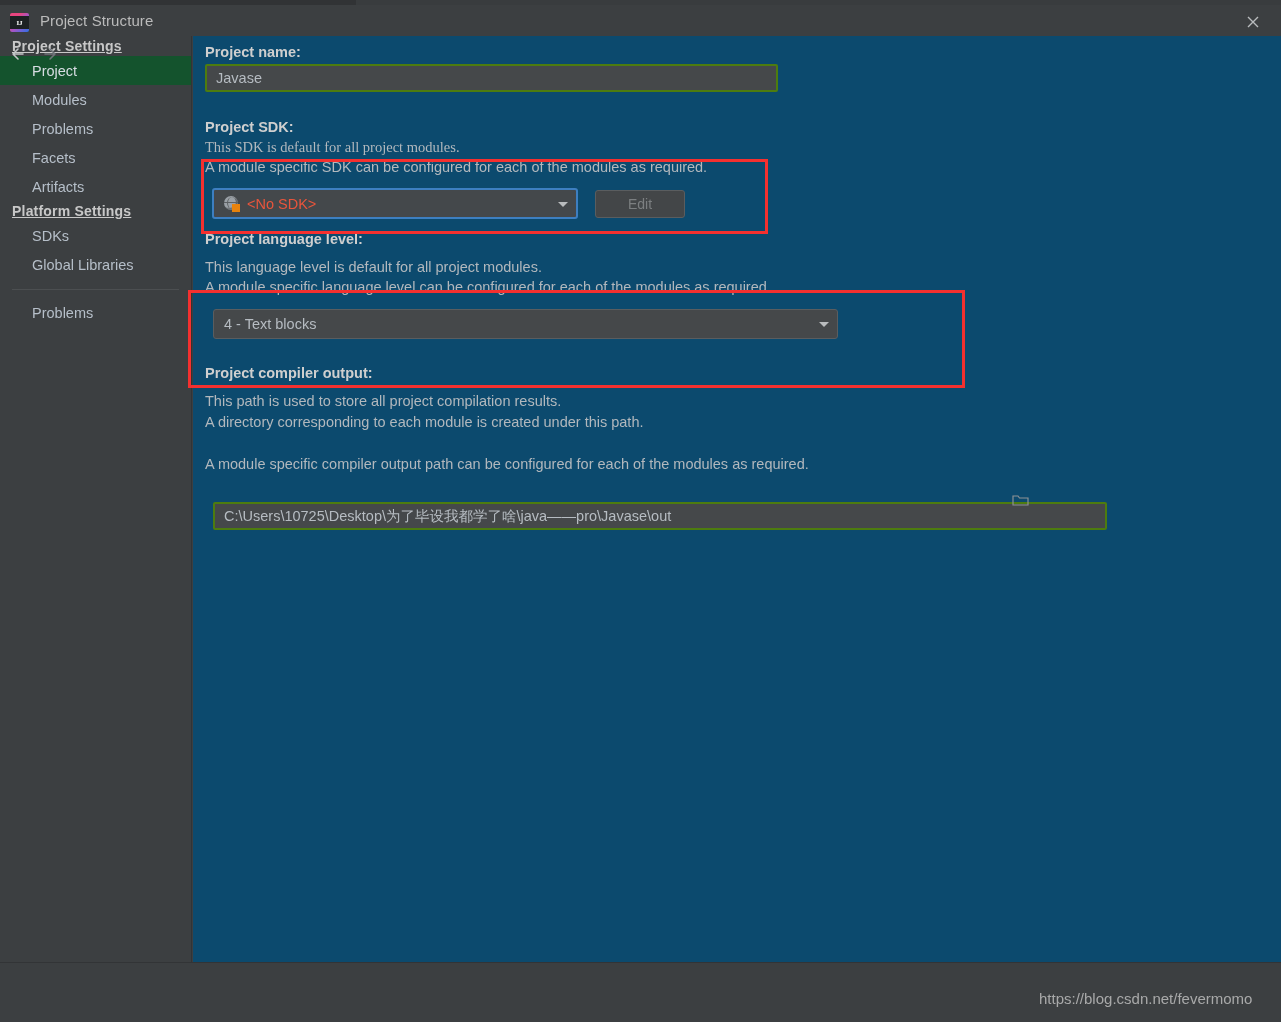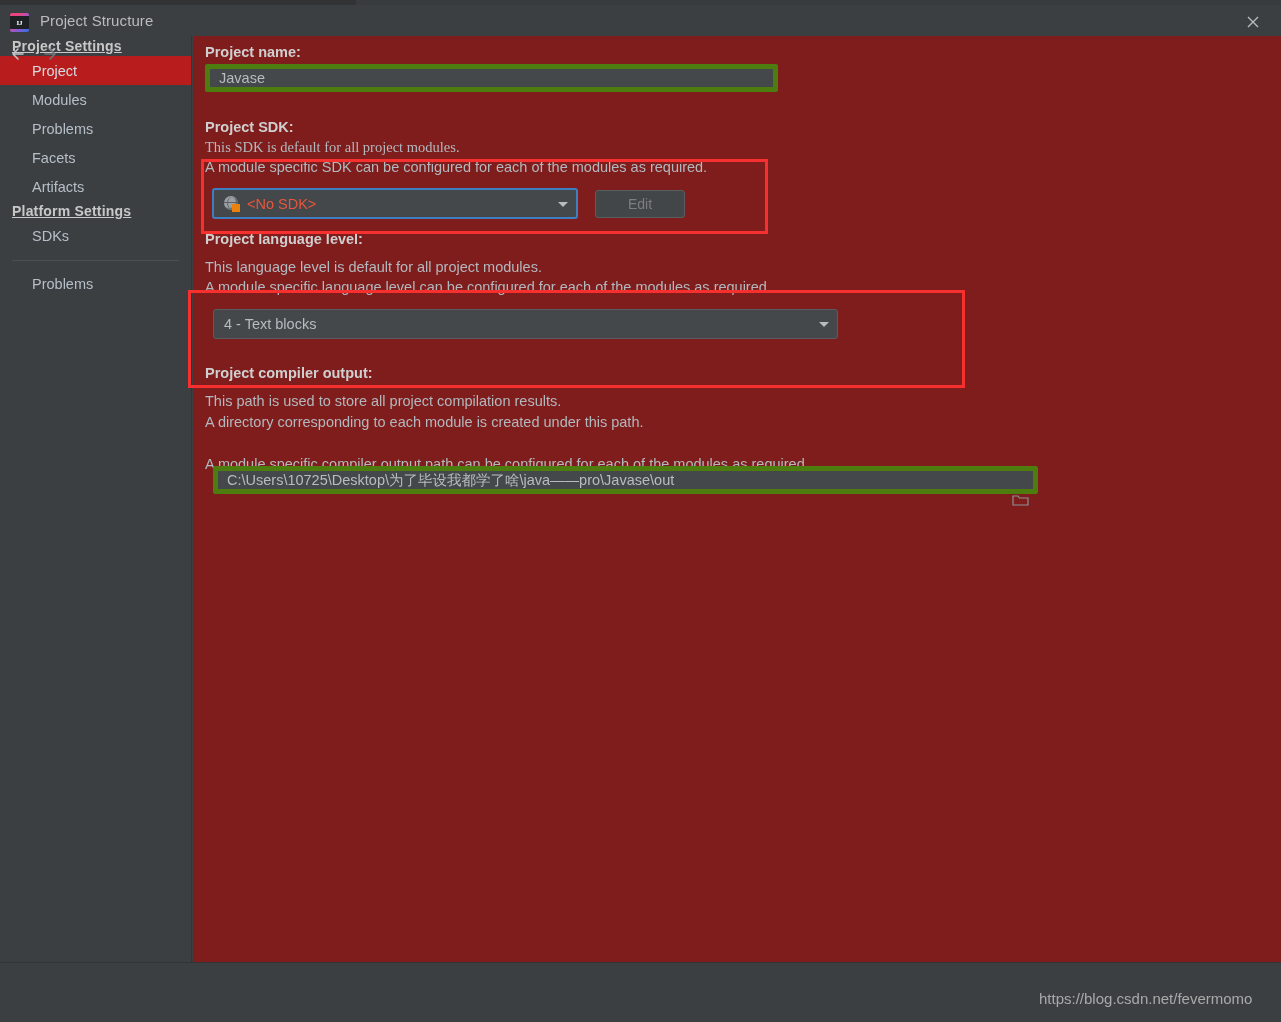--- a/index.html
+++ b/index.html
@@ -88,52 +88,52 @@
   }
   .nav-item {
     height: 29px;
     display: flex; align-items: center;
     padding-left: 32px;
     font-size: 14.5px;
     color: #b6bfc9;
     cursor: pointer;
   }
   .nav-item.selected {
-    background: #b91c1c;
+    background: #14532d;
     color: #d8dde3;
   }
   .nav-divider {
     margin: 10px 12px 8px 12px;
     height: 1px;
     background: #4c4f51;
   }
 
   
   .content {
     position: absolute; left: 193px; top: 36px;
     width: 1088px; height: 926px;
-    background: #7f1d1d;
+    background: #0c4a6e;
   }
   .field-label {
     position: absolute;
     font-size: 14.5px; font-weight: bold;
     color: #cfcfcf;
     white-space: nowrap;
   }
   .desc-line {
     position: absolute;
     font-size: 14.5px;
     color: #b2b8bd;
     white-space: nowrap;
   }
 
   .textfield {
     position: absolute;
     background: #45484a;
-    border: 5px solid #4d7c0f;
+    border: 2px solid #4d7c0f;
     border-radius: 2px;
     display: flex; align-items: center;
     padding-left: 9px;
     font-size: 14.5px;
     color: #b6bcc2;
     cursor: text;
   }
 
   .combo {
     position: absolute;
@@ -291,20 +291,23 @@
       <div class="nav-item">
         <span>Artifacts</span>
       </div>
     </div>
 
     <div>
       <div class="group-header">Platform Settings</div>
       <div class="nav-item">
         <span>SDKs</span>
       </div>
+      <div class="nav-item">
+        <span>Global Libraries</span>
+      </div>
     </div>
 
     <div class="nav-divider"></div>
 
     <div class="nav-item">
       <span>Problems</span>
     </div>
   </div>
 
   <div class="content">
@@ -344,21 +347,21 @@
             <path d="M1 2 L6 7 L11 2 Z" fill="#b9bcbe"></path>
           </svg>
       </div>
     </div>
 
     <div class="field-label" style="left:12px; top:329px;">Project compiler output:</div>
     <div class="desc-line" style="left:12px; top:357px;">This path is used to store all project compilation results.</div>
     <div class="desc-line" style="left:12px; top:378px;">A directory corresponding to each module is created under this path.</div>
     <div class="desc-line" style="left:12px; top:420px;">A module specific compiler output path can be configured for each of the modules as required.</div>
 
-    <div class="textfield" style="left:20px; top:430px; width:825px; height:28px;">C:\Users\10725\Desktop\为了毕设我都学了啥\java——pro\Javase\out</div>
+    <div class="textfield" style="left:20px; top:466px; width:894px; height:28px;">C:\Users\10725\Desktop\为了毕设我都学了啥\java——pro\Javase\out</div>
     <div class="folder-btn" style="left:812px; top:451px;">
       <svg width="17" height="14" viewBox="0 0 17 14">
         <path d="M1 3 L6 3 L7.5 5 L16 5 L16 12 L1 12 Z" fill="none" stroke="#8d9194" stroke-width="1.2"></path>
       </svg>
     </div>
 
   </div>
 
   <div class="annot" style="left:201px; top:159px; width:567px; height:75px;"></div>
   <div class="annot" style="left:188px; top:290px; width:777px; height:98px;"></div>

